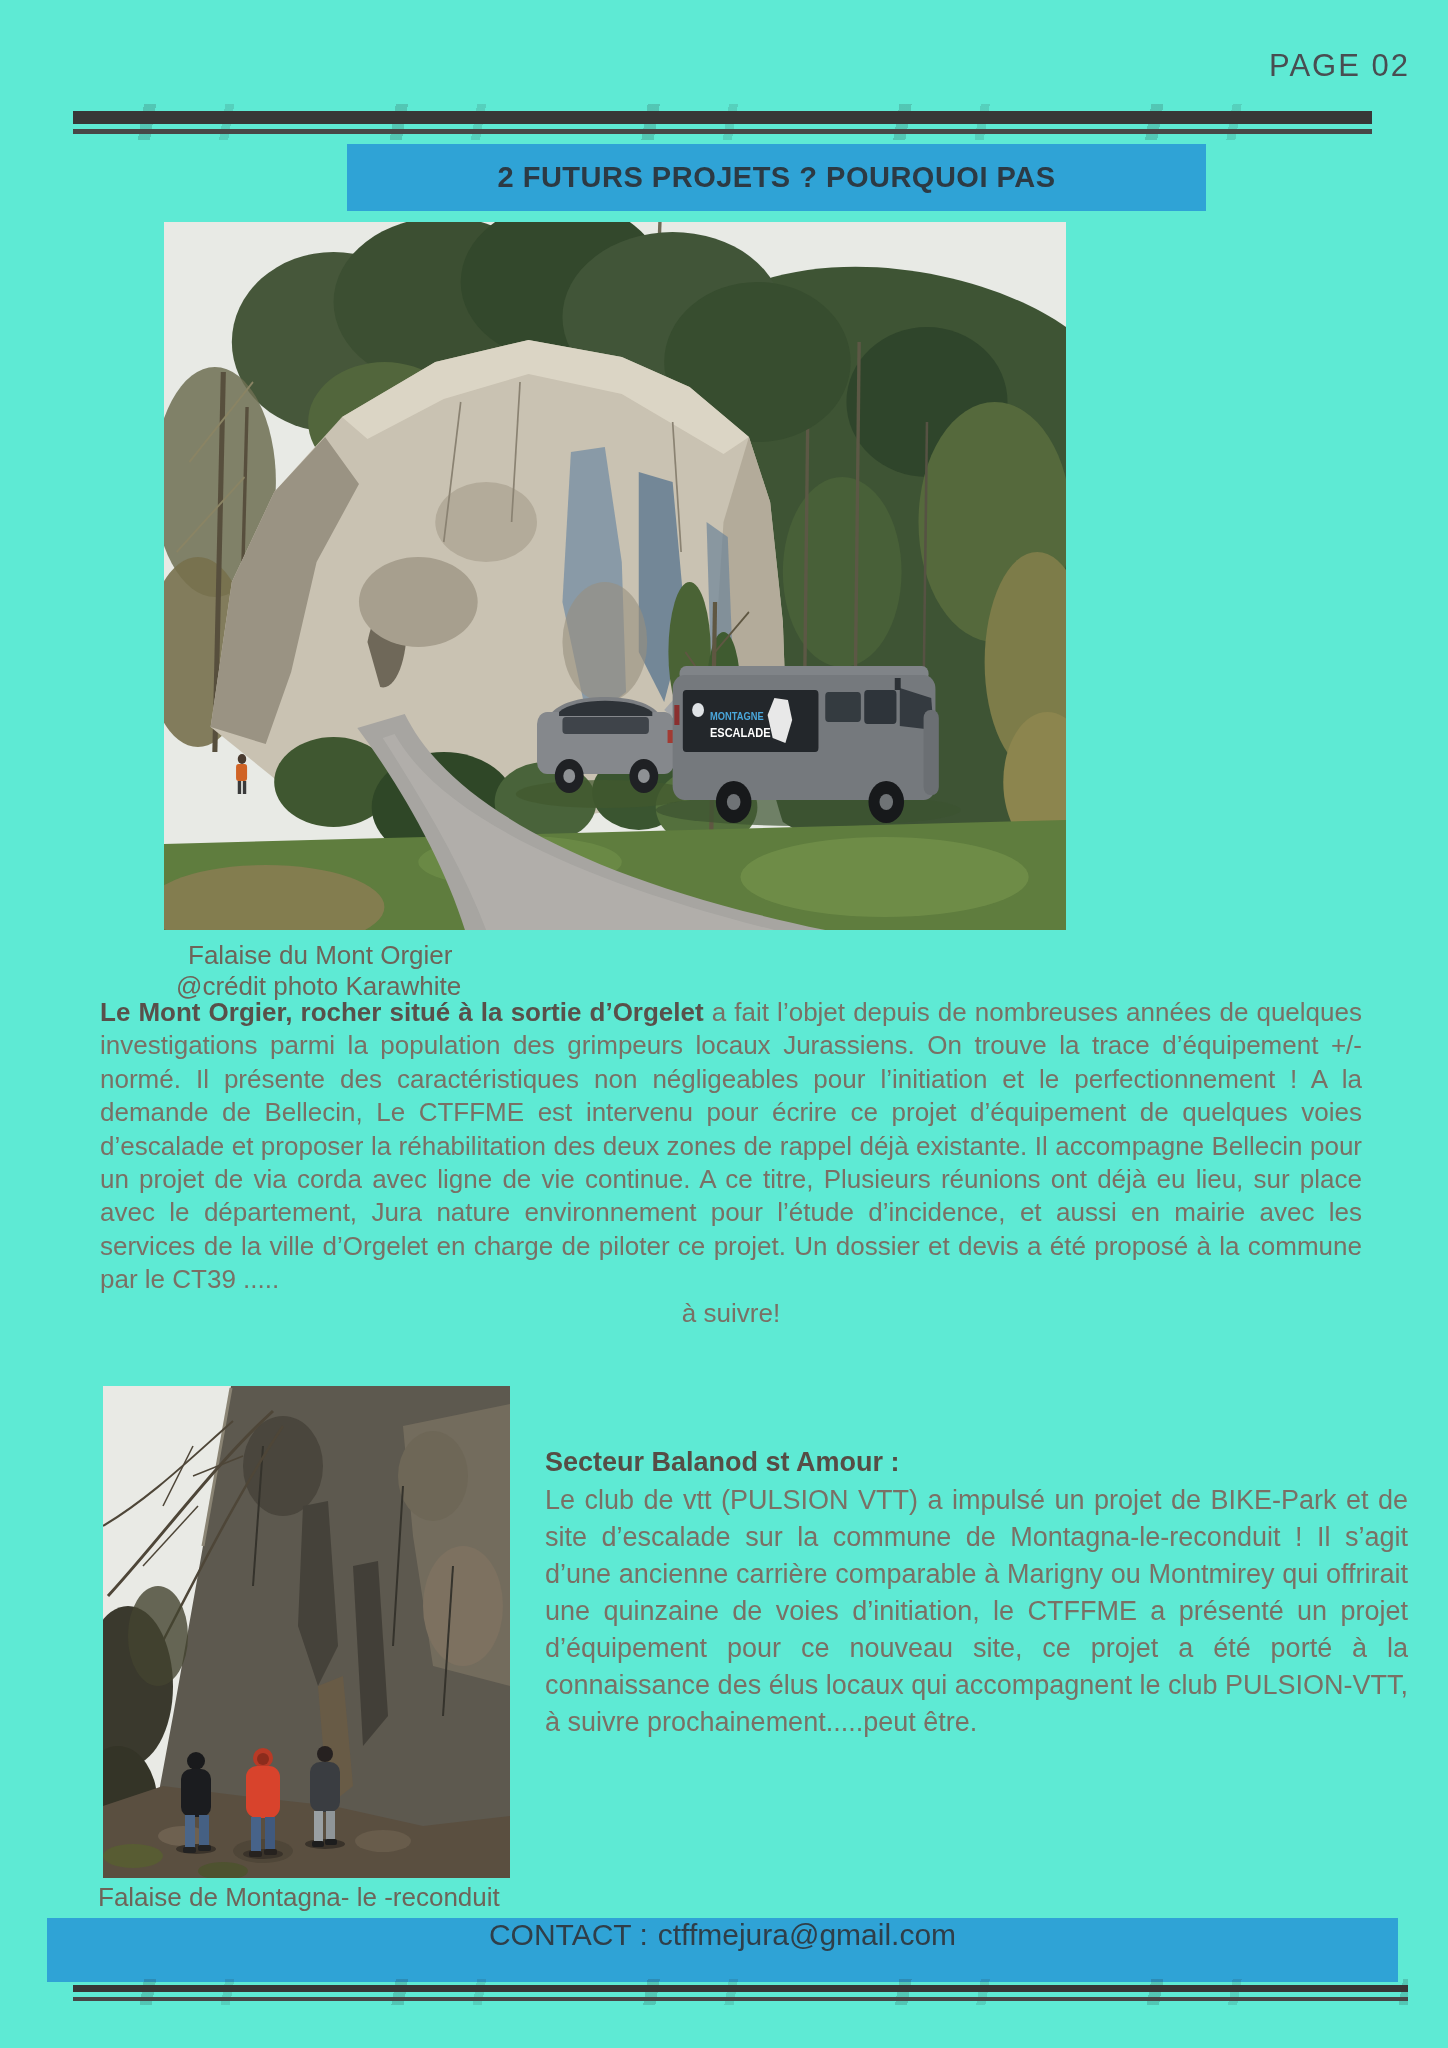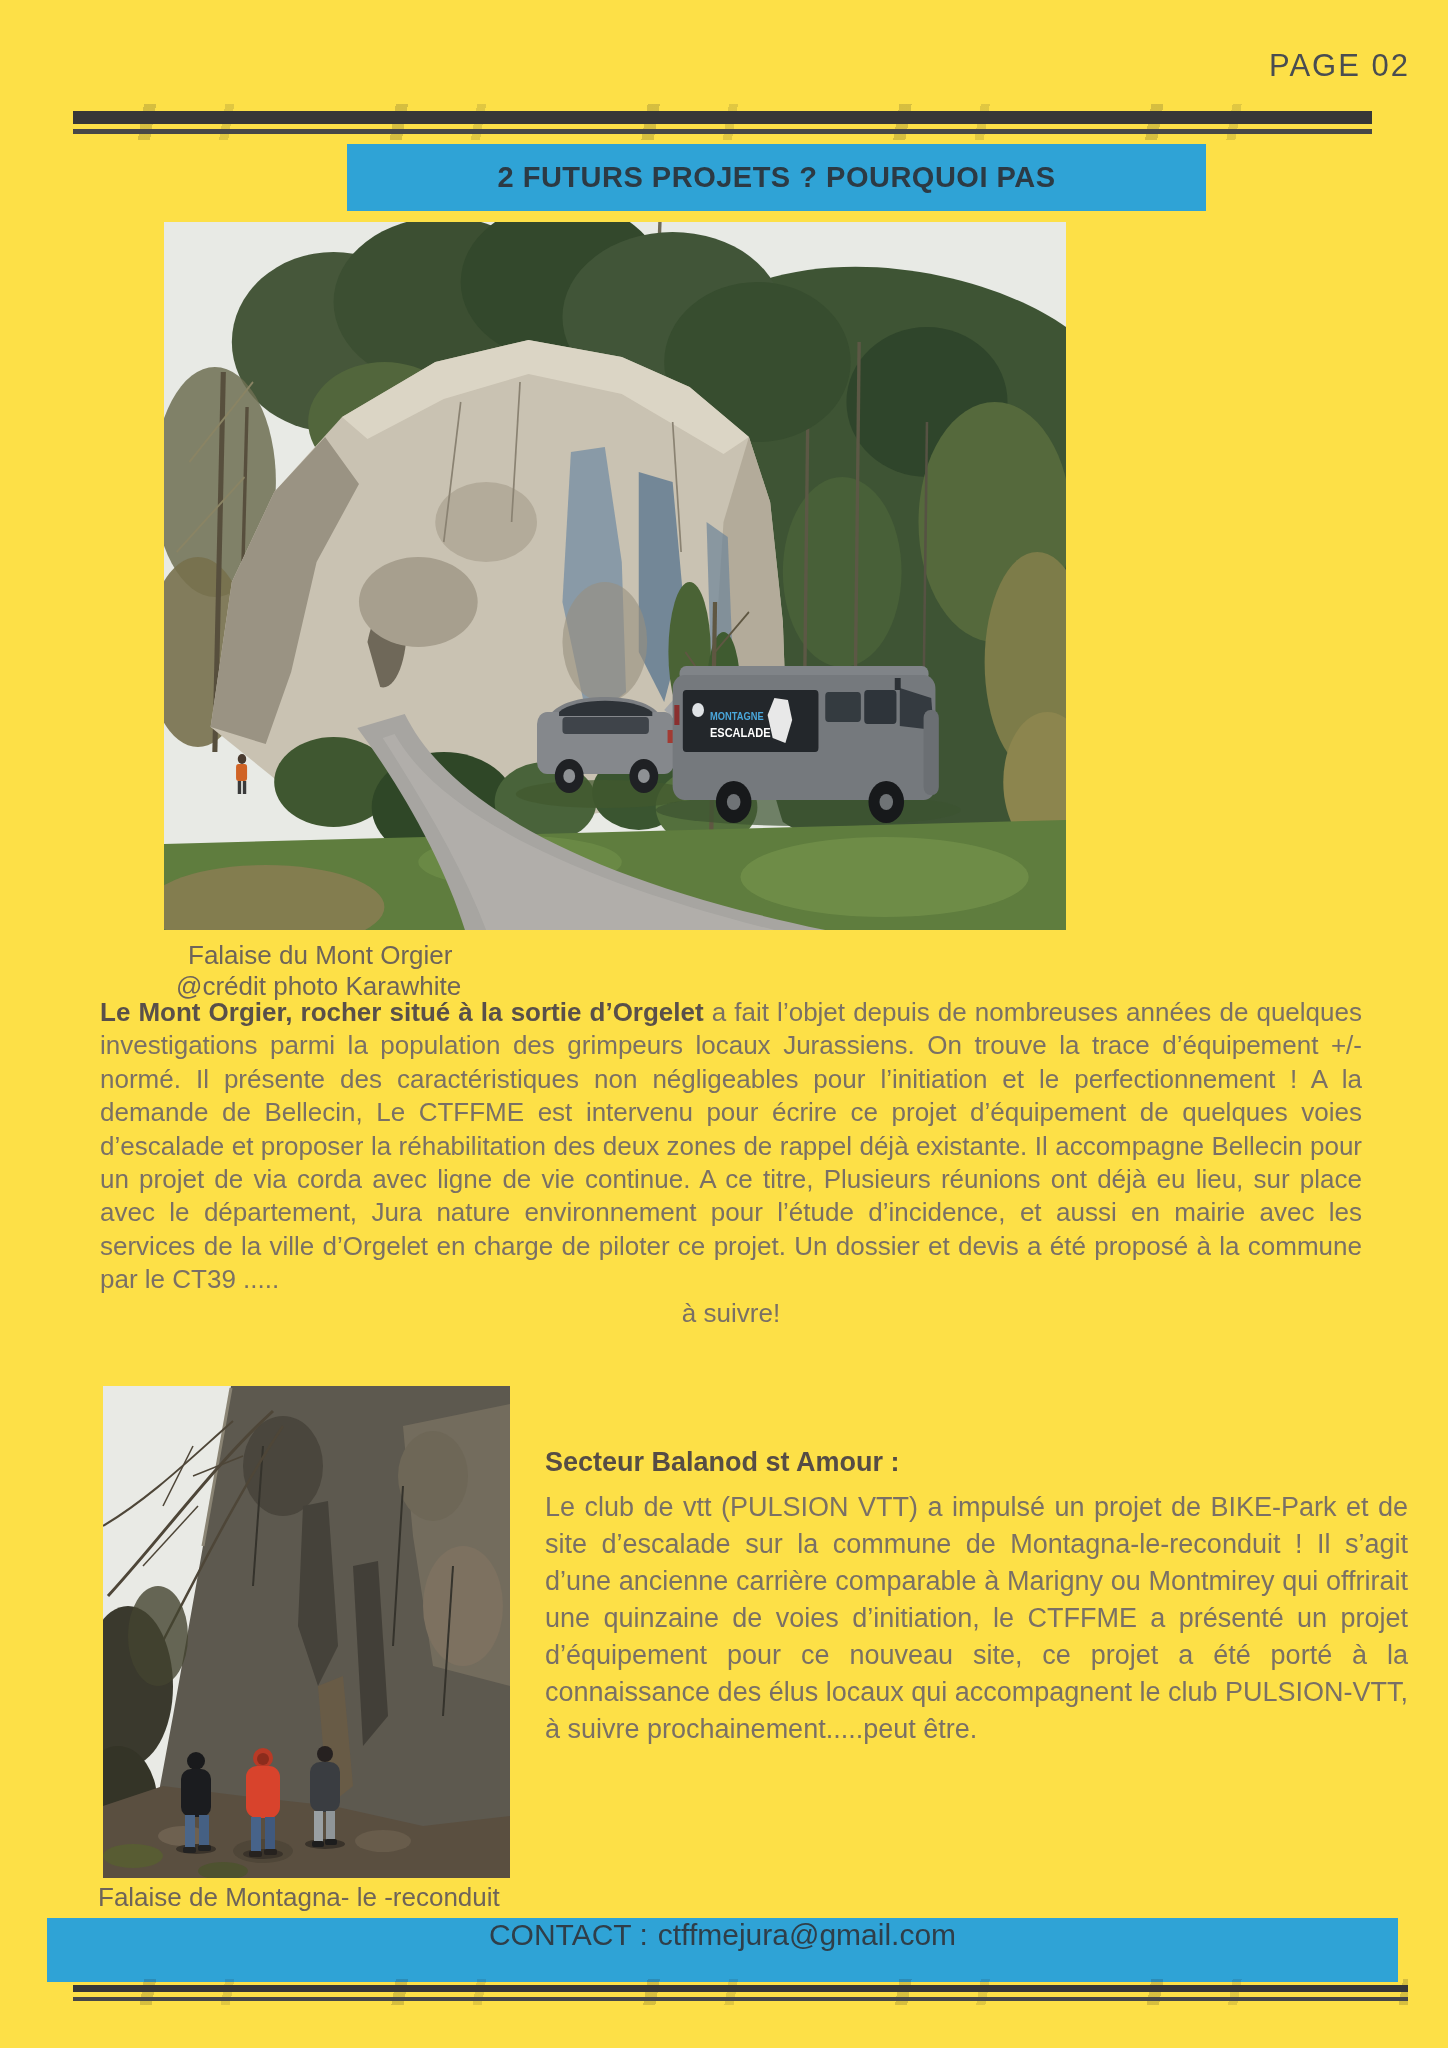--- a/index.html
+++ b/index.html
@@ -1,19 +1,19 @@
 <!DOCTYPE html>
 <html><head>
 <meta charset="utf-8">
 <style>
   html,body{margin:0;padding:0;background:#ffffff;}
   .page{
     position:relative;
     width:1448px;height:2048px;
-    background:#fde047;
+    background:#5eead4;
     font-family:"Liberation Sans", sans-serif;
     overflow:hidden;
   }
   .abs{position:absolute;}
   .page-number{
     top:48px;right:38px;
     font-size:31px;letter-spacing:2px;
     color:#494d51;font-weight:400;
   }
   .ghost{
@@ -52,21 +52,21 @@
     font-size:26px;line-height:33.4px;
     color:#7a7065;text-align:justify;
   }
   .article1 b{color:#59504a;font-weight:700;}
   .article1 .tail{display:block;text-align:center;}
   .article2{
     left:545px;top:1444px;width:863px;
     font-size:27px;line-height:37px;color:#7a7065;
   }
   .article2 .heading{
-    font-weight:700;color:#564d45;font-size:27px;margin:0 0 8px 0;
+    font-weight:700;color:#564d45;font-size:27px;margin:0 0 1px 0;
   }
   .article2 p{margin:0;text-align:justify;}
   .caption2{
     left:98px;top:1882px;
     font-size:26px;color:#6e6459;
   }
   .footer-bar{
     left:47px;top:1918px;width:1351px;height:64px;
     background:#2fa3d6;
     display:flex;align-items:flex-start;justify-content:center;

